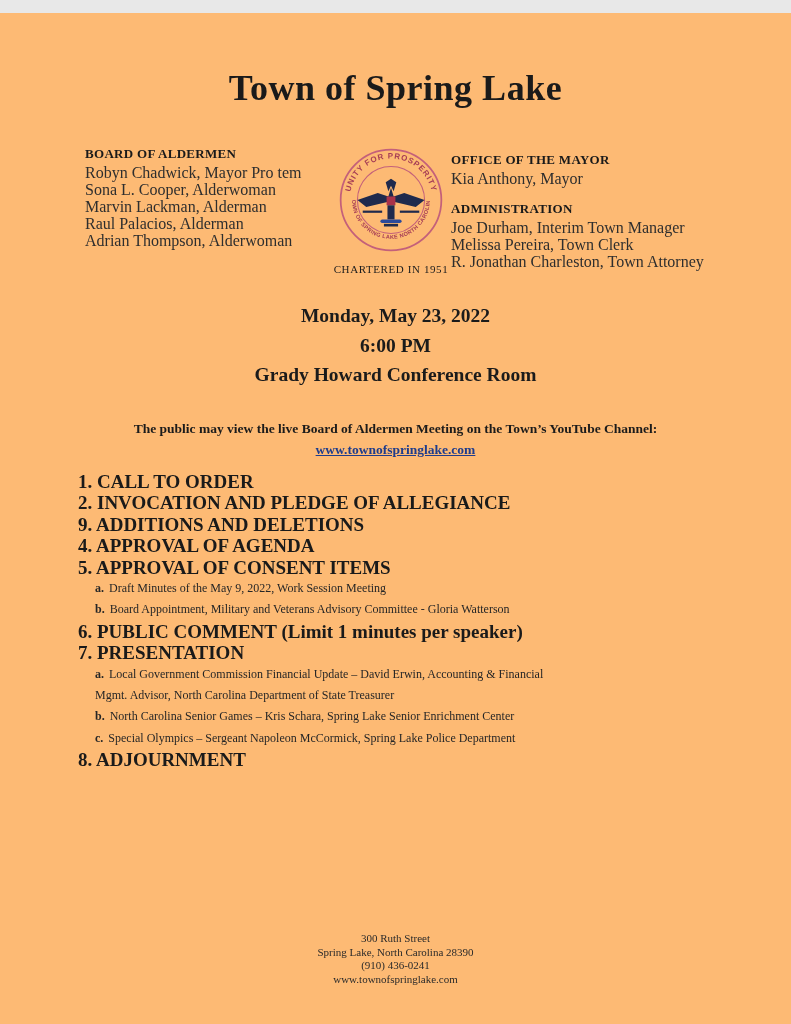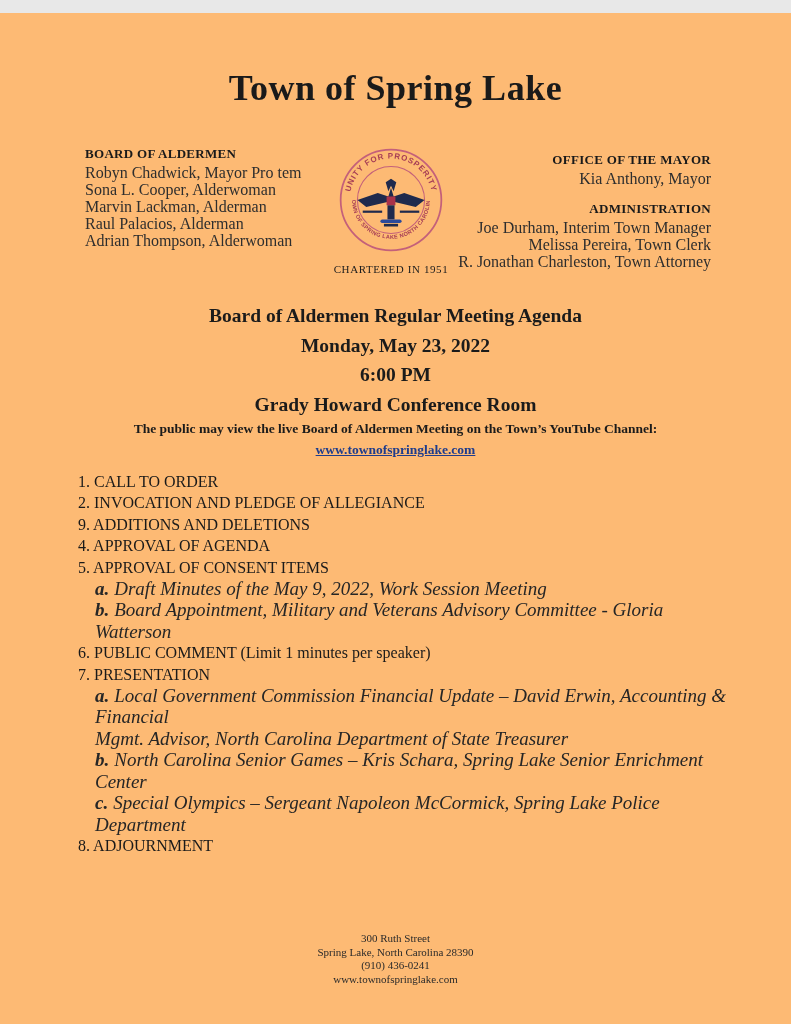--- a/index.html
+++ b/index.html
@@ -14,42 +14,42 @@
   }
   
   .doc-title{
     position:absolute;top:54px;left:0;right:0;
     text-align:center;
     font-size:36px;font-weight:600;
     letter-spacing:0.5px;color:#1a1a1a;
   }
   
   .board-block{position:absolute;left:85px;top:133px;width:250px;text-align:left;}
-  .mayor-block{position:absolute;right:80px;top:139px;width:260px;text-align:right;}
+  .mayor-block{position:absolute;right:80px;top:139px;width:260px;}
   .block-heading{font-size:13px;font-weight:bold;letter-spacing:0.3px;color:#1a1a1a;margin-bottom:2px;}
   .member-line{font-size:16px;line-height:17px;color:#2e2e2e;}
   .admin-gap{height:14px;}
   
   .seal-wrap{position:absolute;left:331px;top:134px;width:120px;text-align:center;}
   .seal-caption{margin-top:6px;font-size:11px;font-weight:normal;letter-spacing:0.6px;color:#1d1d1d;}
   
   .meeting-block{position:absolute;top:288px;left:0;right:0;text-align:center;}
   .meeting-line{font-size:19.5px;font-weight:bold;line-height:29.5px;color:#1b1b1b;}
   
   .notice-block{position:absolute;top:408px;left:0;right:0;text-align:center;}
   .notice-text{font-size:13.5px;font-weight:bold;color:#1b1b1b;}
   .notice-link{
     display:inline-block;margin-top:5px;
     font-size:13.5px;font-weight:bold;
     color:#1e3c8c;text-decoration:underline;cursor:pointer;
   }
   
   .agenda-block{position:absolute;top:458px;left:78px;right:60px;}
-  .a-main{font-size:16px;font-weight:normal;line-height:21.4px;color:#1a1a1a;}
-  .a-sub{font-size:19px;font-weight:normal;line-height:21.4px;color:#262626;padding-left:17px;font-style:italic;}
+  .a-main{font-size:19px;font-weight:bold;line-height:21.4px;color:#1a1a1a;}
+  .a-sub{font-size:12px;font-weight:normal;line-height:21.4px;color:#262626;padding-left:17px;}
   .pfx{font-weight:bold;margin-right:5px;}
   
   .footer-block{position:absolute;top:919px;left:0;right:0;text-align:center;}
   .footer-line{font-size:11px;line-height:13.5px;color:#2a2a2a;}
 </style>
 </head>
 <body>
 
 <div class="page">
 
@@ -97,21 +97,20 @@
     <div class="block-heading">OFFICE OF THE MAYOR</div>
     <div class="member-line">Kia Anthony, Mayor</div>
     <div class="admin-gap"></div>
     <div class="block-heading">ADMINISTRATION</div>
     <div class="member-line">Joe Durham, Interim Town Manager</div>
     <div class="member-line">Melissa Pereira, Town Clerk</div>
     <div class="member-line">R. Jonathan Charleston, Town Attorney</div>
   </div>
 
   <div class="meeting-block">
-    <div class="meeting-line">Board of Aldermen Regular Meeting Agenda</div>
     <div class="meeting-line">Monday, May 23, 2022</div>
     <div class="meeting-line">6:00 PM</div>
     <div class="meeting-line">Grady Howard Conference Room</div>
   </div>
 
   <div class="notice-block">
     <div class="notice-text">The public may view the live Board of Aldermen Meeting on the Town’s YouTube Channel:</div>
     <span class="notice-link">www.townofspringlake.com</span>
   </div>
 

